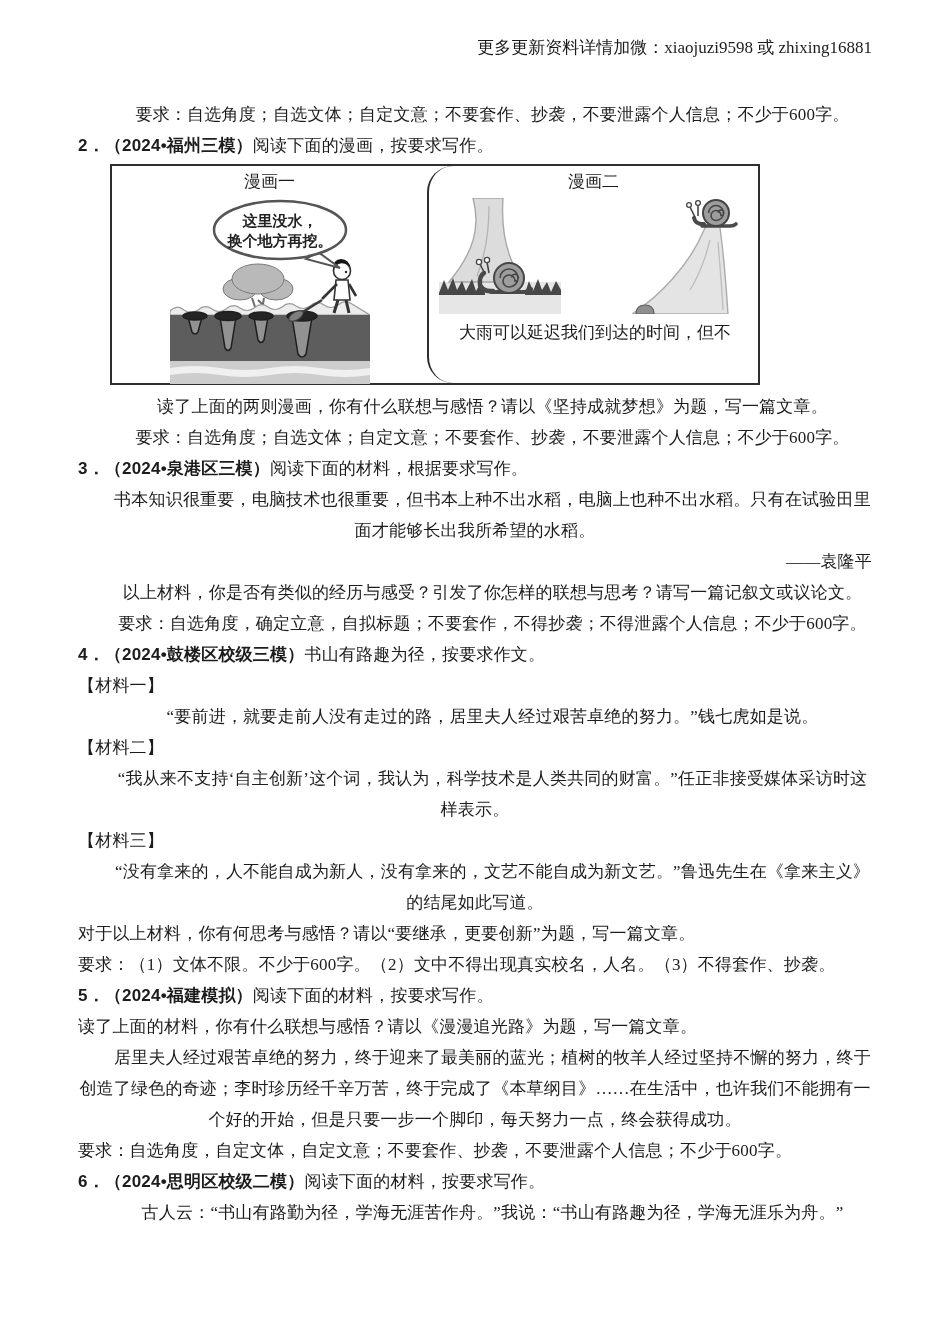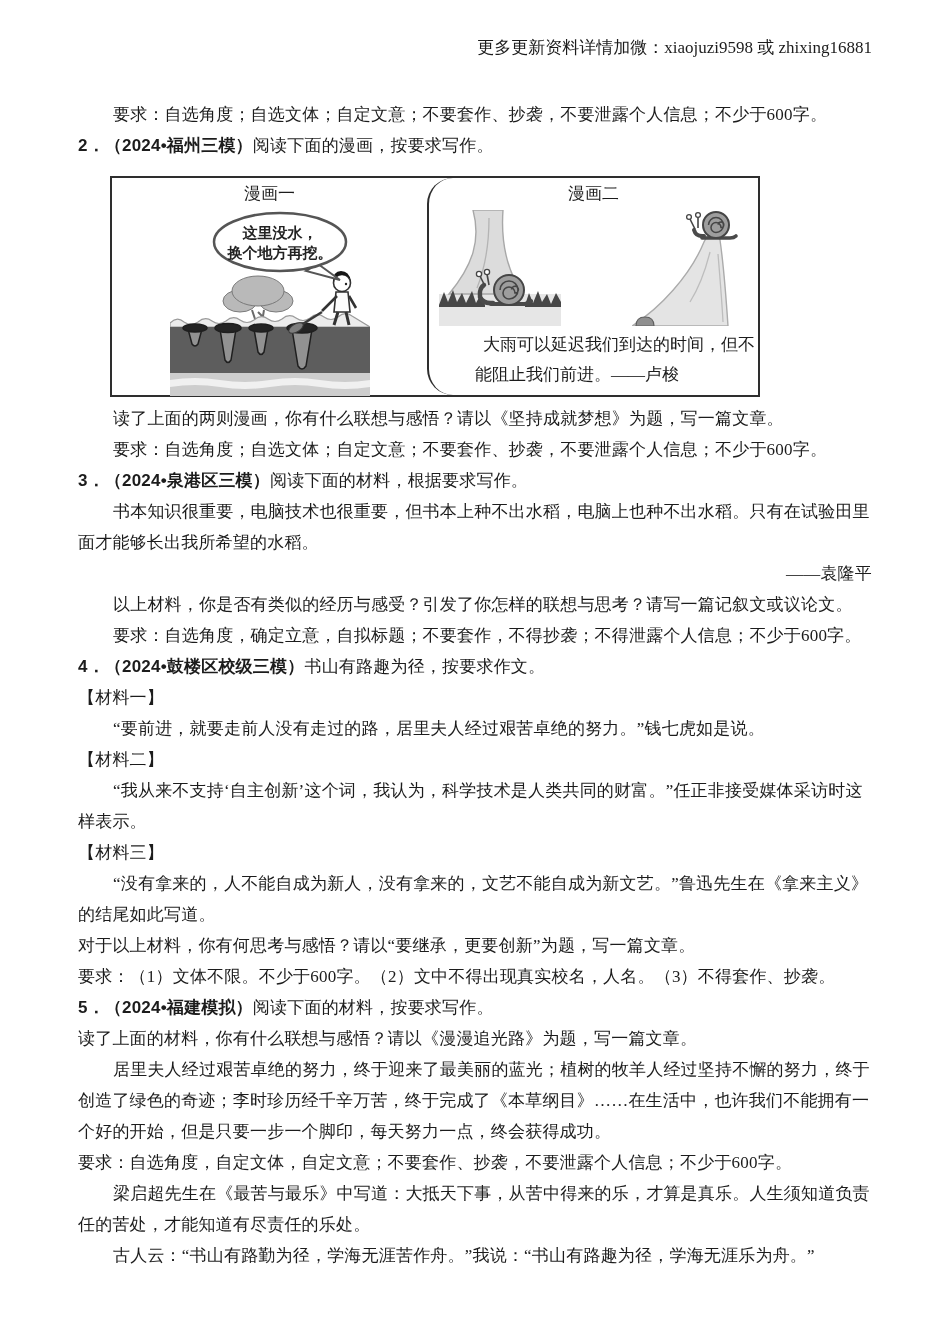--- a/index.html
+++ b/index.html
@@ -7,51 +7,51 @@
     width:950px;height:1344px;overflow:hidden;
     font-family:"Liberation Serif","DejaVu Serif",serif;
     color:#1c1c1c;
   }
   .page{padding:0 78px;}
   .header-note{
     margin-top:32px;margin-bottom:36px;
     text-align:right;font-size:17px;line-height:31px;
   }
   .tline{font-size:17px;line-height:31px;letter-spacing:0.2px;}
-  .tline.indent{text-indent:35px;}
+  .tline.indent{text-indent:35px;text-align:center;}
   .tline.right{text-align:right;}
   .tline .b{
     font-weight:700;
     font-family:"Liberation Sans","DejaVu Sans",sans-serif;
   }
   
   .comic-box{
     box-sizing:border-box;
     width:650px;height:221px;
-    margin:15px 0 6px 32px;
+    margin:3px 0 6px 32px;
     border:2px solid #2e2e2e;
     display:flex;
     background:#fff;
   }
   .cell{box-sizing:border-box;}
   .cell-left{width:315px;}
   .cell-right{flex:1;border-left:2px solid #2e2e2e;border-radius:26px;}
   .panel-title{
     text-align:center;font-size:17px;line-height:28px;margin-top:2px;
   }
   .cartoon-wrap{display:flex;justify-content:center;}
   .snail-row{
     display:flex;justify-content:space-between;
     padding:2px 4px 0 10px;
   }
   .comic-caption{margin-top:4px;}
   .caption-line{
     font-size:17px;line-height:30px;white-space:nowrap;
   }
-  .caption-line.l1{padding-left:54px;}
+  .caption-line.l1{padding-left:30px;}
   .caption-line.l2{padding-left:46px;}
   .bubble-text{
     font-family:"Liberation Sans","DejaVu Sans",sans-serif;
     font-size:15px;font-weight:700;fill:#222;
   }
 </style>
 </head>
 <body>
 
 <div class="page">
@@ -155,21 +155,20 @@
             <path d="M84 15 m-7.5 0 a7.5 7.5 0 1 1 7.5 7.5 a5 5 0 1 1 5 -5 a2.8 2.8 0 1 0 -2.8 -2.8" stroke="#454545" stroke-width="1.5" fill="none"></path>
             <line x1="63" y1="19" x2="58" y2="9" stroke="#454545" stroke-width="1.6"></line>
             <line x1="66" y1="18" x2="66" y2="7" stroke="#454545" stroke-width="1.6"></line>
             <circle cx="57" cy="7" r="2.4" fill="#fff" stroke="#454545" stroke-width="1.3"></circle>
             <circle cx="66" cy="5" r="2.4" fill="#fff" stroke="#454545" stroke-width="1.3"></circle>
           </g>
         </svg>
       </div>
       <div class="comic-caption">
         <div class="caption-line l1">大雨可以延迟我们到达的时间，但不</div>
-        <div class="caption-line l2">能阻止我们前进。——卢梭</div>
       </div>
     </div>
   </div>
 
   <div id="content-after">
       <div class="tline indent"><span>读了上面的两则漫画，你有什么联想与感悟？请以《坚持成就梦想》为题，写一篇文章。</span></div>
       <div class="tline indent"><span>要求：自选角度；自选文体；自定文意；不要套作、抄袭，不要泄露个人信息；不少于600字。</span></div>
       <div class="tline flush"><span class="b">3．（2024•泉港区三模）</span><span>阅读下面的材料，根据要求写作。</span></div>
       <div class="tline indent"><span>书本知识很重要，电脑技术也很重要，但书本上种不出水稻，电脑上也种不出水稻。只有在试验田里面才能够长出我所希望的水稻。</span></div>
       <div class="tline right"><span>——袁隆平</span></div>
@@ -181,17 +180,17 @@
       <div class="tline flush"><span>【材料二】</span></div>
       <div class="tline indent"><span>“我从来不支持‘自主创新’这个词，我认为，科学技术是人类共同的财富。”任正非接受媒体采访时这样表示。</span></div>
       <div class="tline flush"><span>【材料三】</span></div>
       <div class="tline indent"><span>“没有拿来的，人不能自成为新人，没有拿来的，文艺不能自成为新文艺。”鲁迅先生在《拿来主义》的结尾如此写道。</span></div>
       <div class="tline flush"><span>对于以上材料，你有何思考与感悟？请以“要继承，更要创新”为题，写一篇文章。</span></div>
       <div class="tline flush"><span>要求：（1）文体不限。不少于600字。（2）文中不得出现真实校名，人名。（3）不得套作、抄袭。</span></div>
       <div class="tline flush"><span class="b">5．（2024•福建模拟）</span><span>阅读下面的材料，按要求写作。</span></div>
       <div class="tline flush"><span>读了上面的材料，你有什么联想与感悟？请以《漫漫追光路》为题，写一篇文章。</span></div>
       <div class="tline indent"><span>居里夫人经过艰苦卓绝的努力，终于迎来了最美丽的蓝光；植树的牧羊人经过坚持不懈的努力，终于创造了绿色的奇迹；李时珍历经千辛万苦，终于完成了《本草纲目》……在生活中，也许我们不能拥有一个好的开始，但是只要一步一个脚印，每天努力一点，终会获得成功。</span></div>
       <div class="tline flush"><span>要求：自选角度，自定文体，自定文意；不要套作、抄袭，不要泄露个人信息；不少于600字。</span></div>
-      <div class="tline indent"><span>梁启超先生在《最苦与最乐》中写道：大抵天下事，从苦中得来的乐，才算是真乐。人生须知道负责任的苦处，才能知道有尽责任的乐处。</span></div>
+      <div class="tline flush"><span class="b">6．（2024•思明区校级二模）</span><span>阅读下面的材料，按要求写作。</span></div>
       <div class="tline indent"><span>古人云：“书山有路勤为径，学海无涯苦作舟。”我说：“书山有路趣为径，学海无涯乐为舟。”</span></div>
     </div>
 
 </div>
 
 </body></html>

